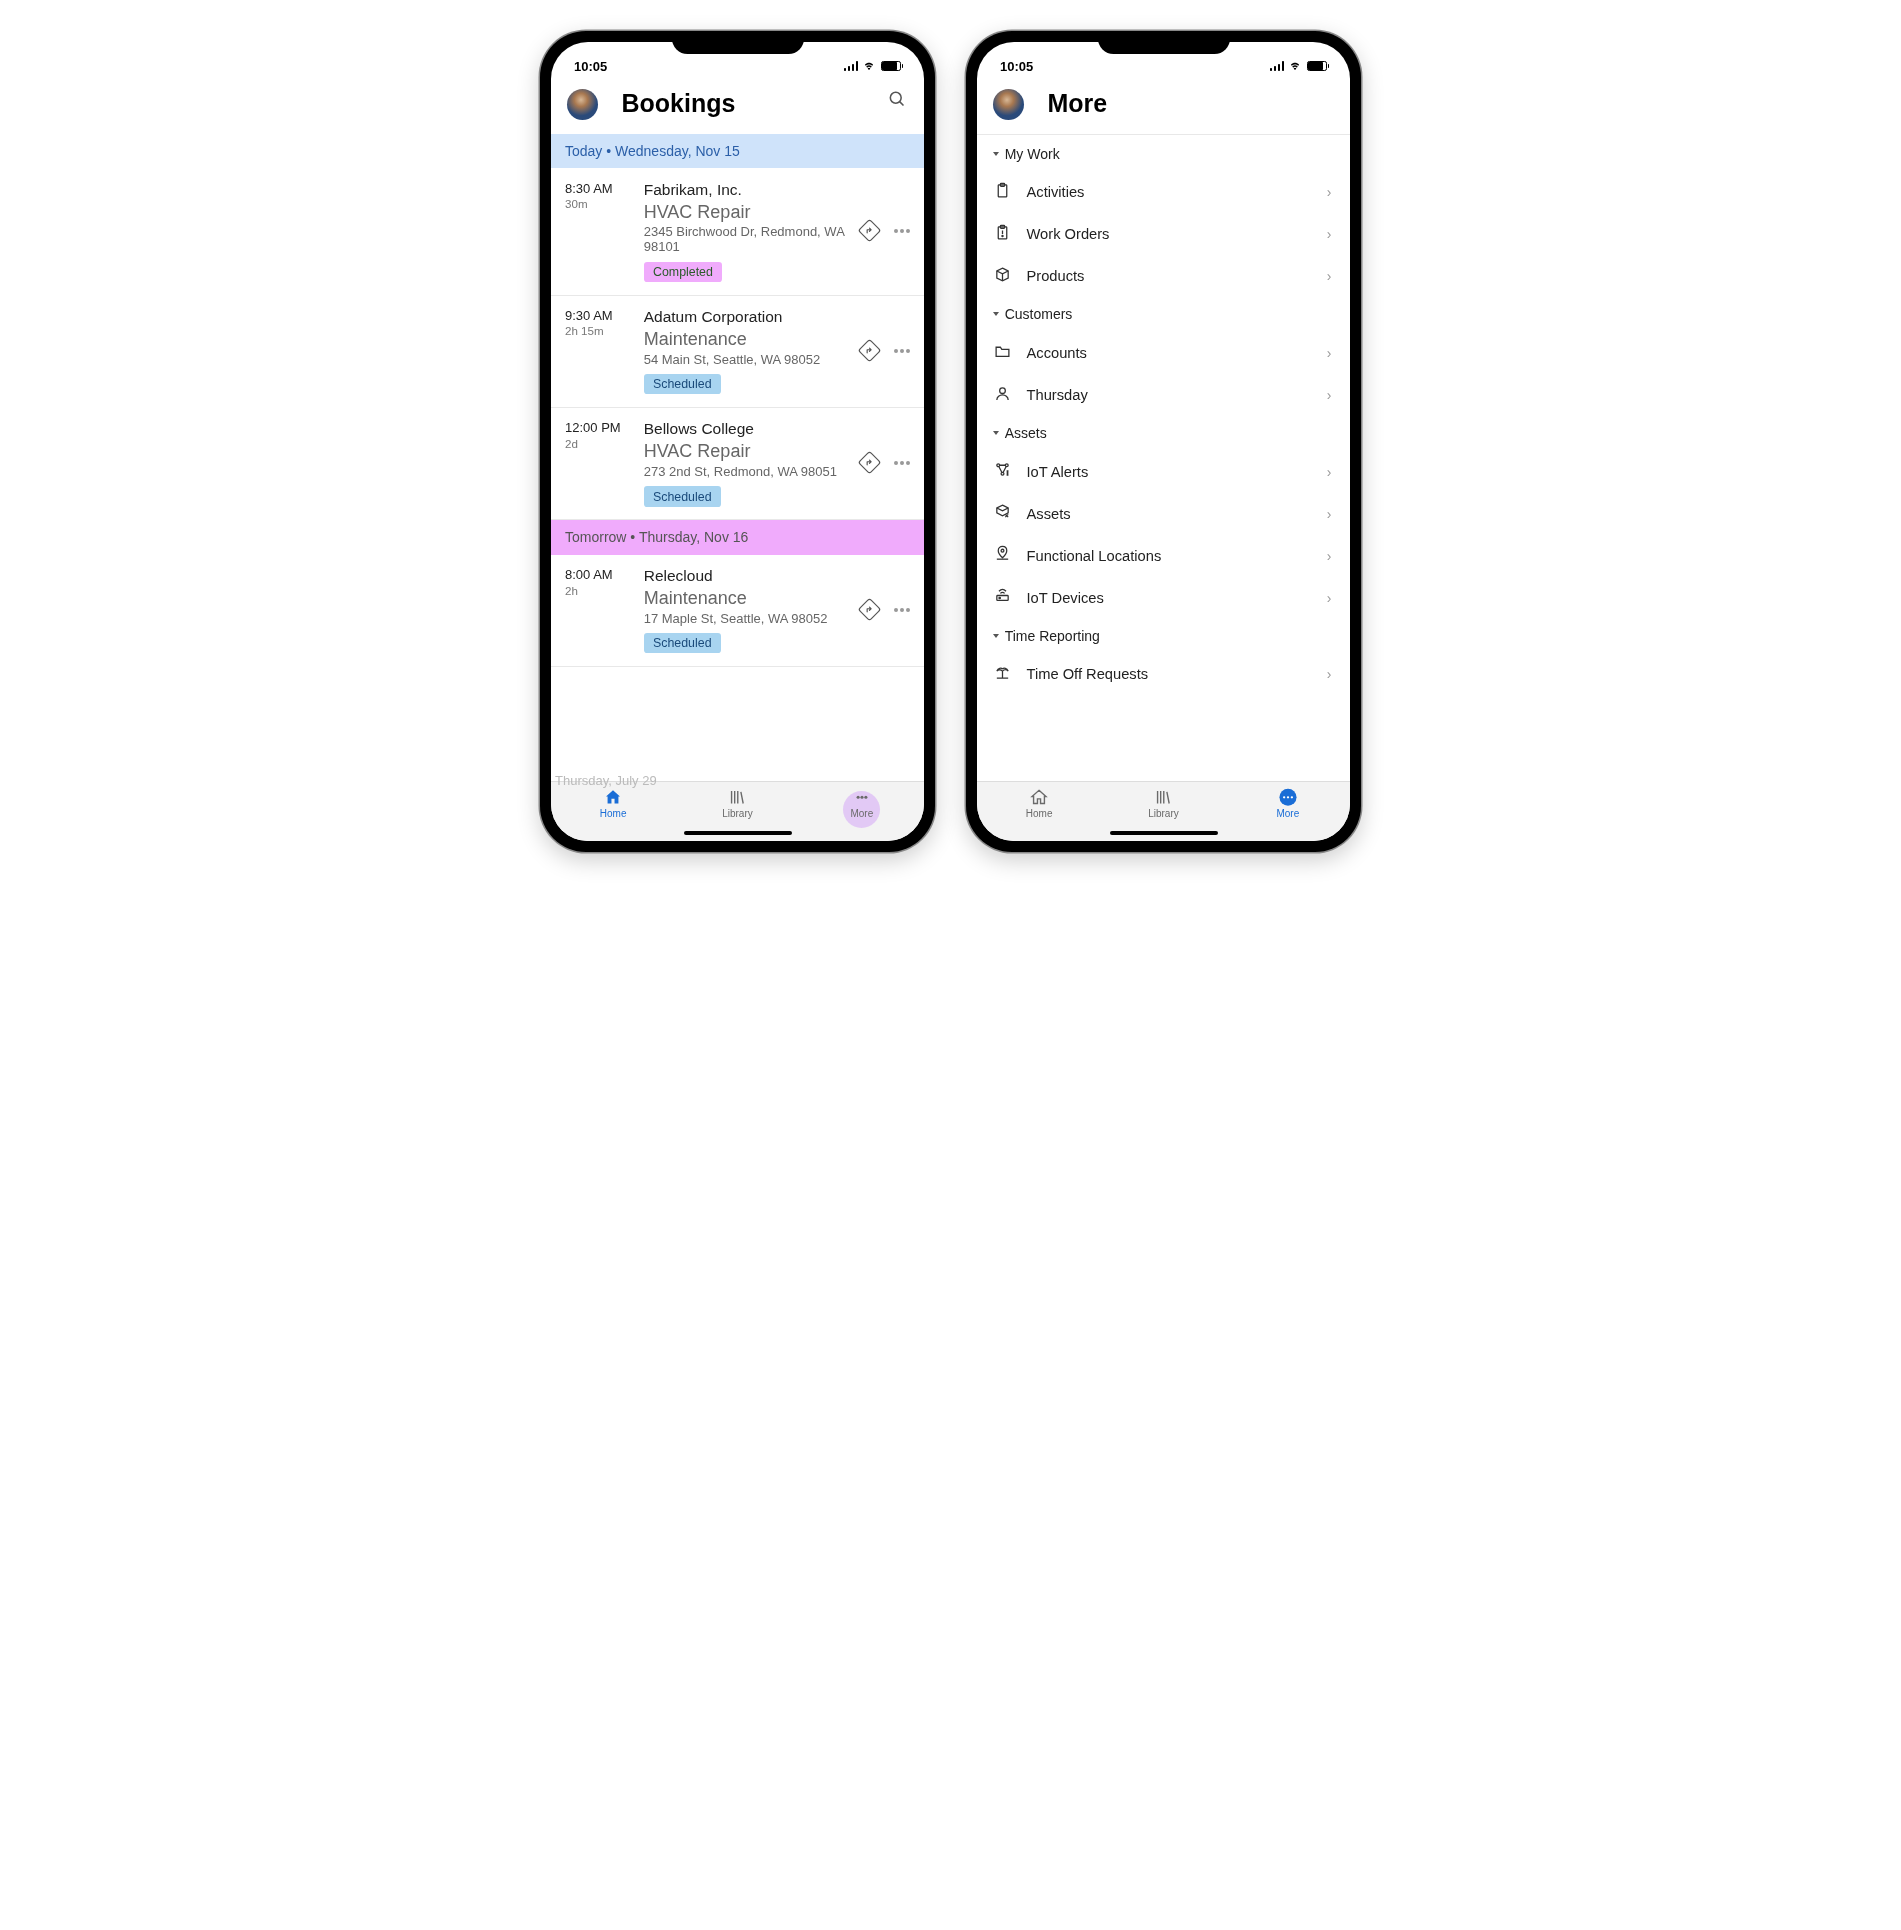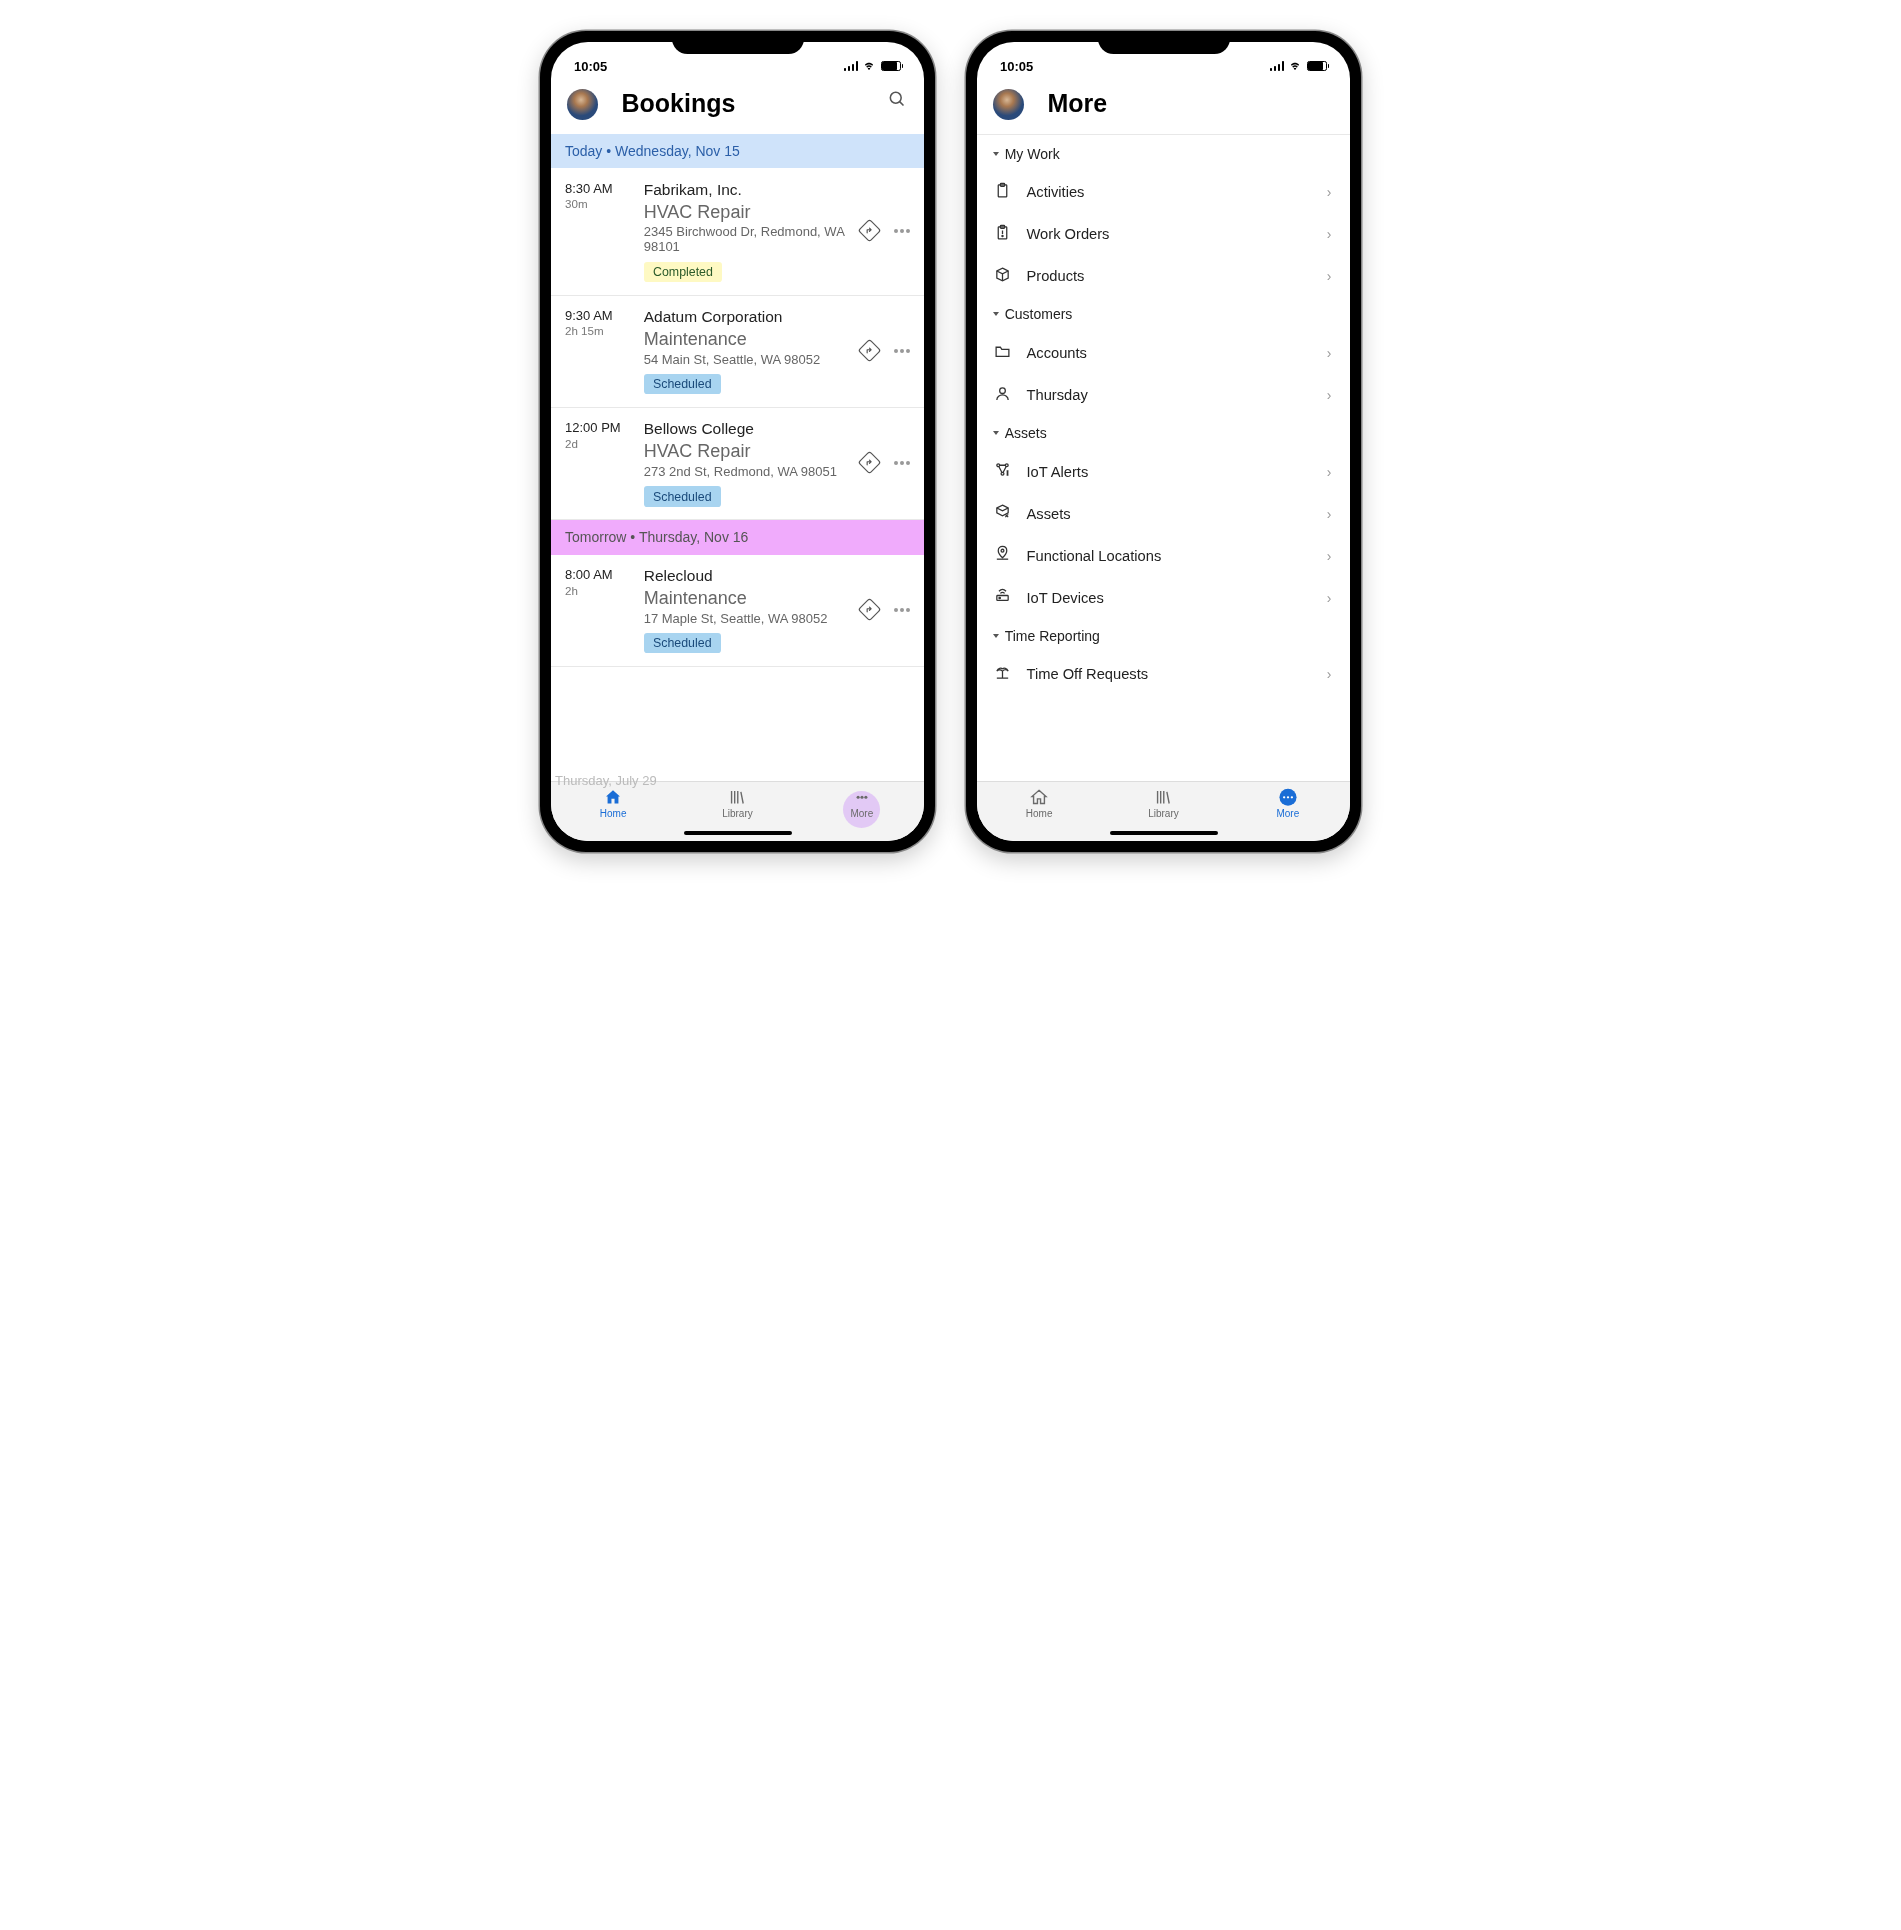--- a/index.html
+++ b/index.html
@@ -86,21 +86,21 @@
   .booking-time { width:71px; flex-shrink:0; }
   .booking-time .start { font-size:13px; font-weight:500; color:#222;}
   .booking-time .dur { font-size:11.6px; color:#777; margin-top:1.5px;}
   .booking-body { flex:1; min-width:0;}
   .booking-body .cust { font-size:15.5px; font-weight:500; color:#222; }
   .booking-body .svc { font-size:18px; color:#666; margin-top:3.1px;}
   .booking-body .addr { font-size:13px; color:#666; margin-top:1.5px;}
   .status-pill {
     display:inline-block; padding:3.1px 9.3px; border-radius:3.1px; font-size:12.4px; font-weight:500; margin-top:7.7px;
   }
-  .status-pill.completed { background:#fef9c3; color:#2a5a2a;}
+  .status-pill.completed { background:#f0abfc; color:#2a5a2a;}
   .status-pill.scheduled { background:#a8d4f0; color:#1a4a7a;}
   .booking-actions { display:flex; align-items:center; gap:11px; align-self:center;}
   .directions-btn { width:26px; height:26px; }
   .more-btn { display:flex; gap:2.3px; }
   .more-btn span { width:3.9px; height:3.9px; background:#999; border-radius:50%; }
 
   .faded-text { position:absolute; bottom:53px; left:4px; color:#bbb; font-size:13px; z-index:1;margin-top:16px;}
 
   
   .section-header {

